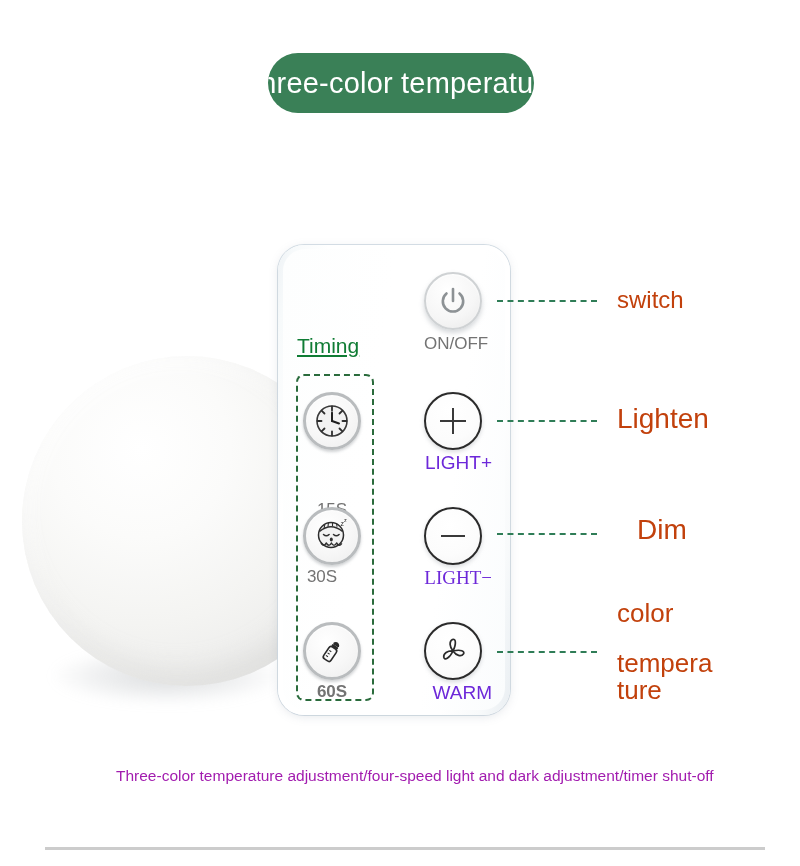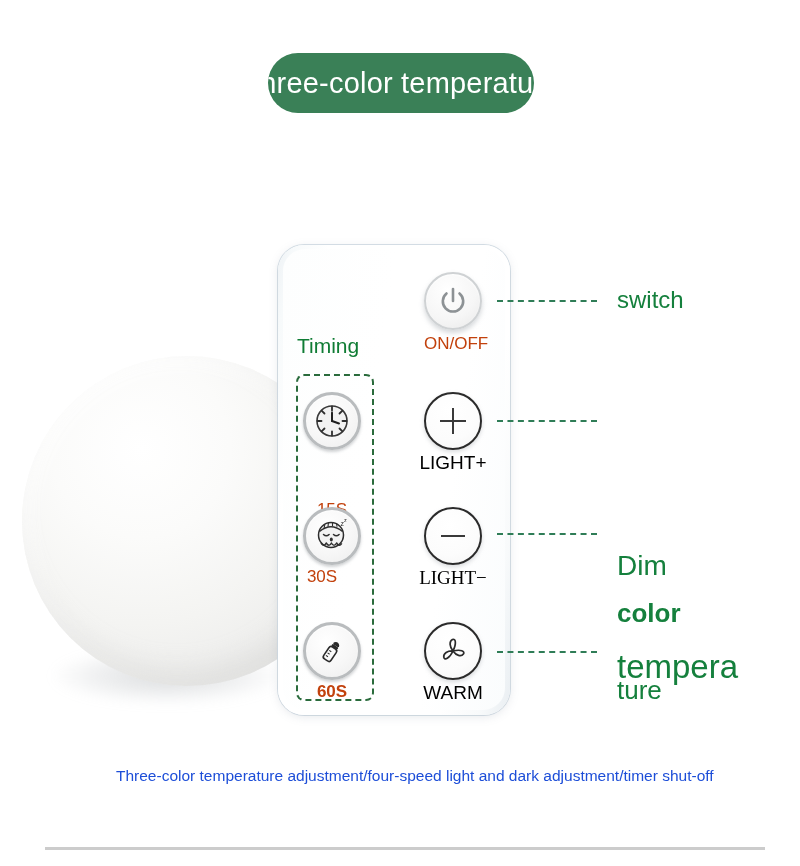--- a/index.html
+++ b/index.html
@@ -97,20 +97,21 @@
     border-radius: 22px;
     background: linear-gradient(98deg, #fdfefe 0%, #ffffff 40%, #ffffff 70%, #fafcfd 100%);
   }
 
   .timing-label {
     position: absolute;
     left: 297px;
     top: 334px;
     color: #0f7c34;
     font-size: 21px;
+    text-decoration: underline;
   }
 
   
   .timing-box {
     position: absolute;
     left: 296px;
     top: 374px;
     width: 78px;
     height: 327px;
     border: 2px dashed #2a6b3c;
@@ -146,45 +147,46 @@
     background: radial-gradient(circle at 40% 30%, #ffffff 0%, #f6f6f6 58%, #e8e8e8 100%);
     border: 2px solid #cfd2d4;
     box-shadow: 0 3px 5px rgba(150,158,165,.40),
                 inset 0 1px 2px rgba(255,255,255,.95);
   }
   .btn-cap {
     position: absolute;
     width: 100%;
     text-align: center;
     font-size: 17px;
-    color: #c2410c;
+    color: #737373;
   }
   .btn-cap-dark {
-    color: #000000;
+    color: #6d28d9;
     font-size: 19px;
+    text-align: right;
   }
 
   .lead {
     position: absolute;
     height: 0;
     border-top: 2px dashed #2f7d57;
   }
 
   .callout {
     position: absolute;
-    color: #15803d;
+    color: #c2410c;
     line-height: 1.18;
   }
 
   .caption {
     position: absolute;
     left: 116px;
     top: 766px;
     width: 600px;
-    color: #1d4ed8;
+    color: #a21caf;
     font-size: 15.5px;
     line-height: 1.28;
   }
 
   .divider {
     position: absolute;
     left: 45px;
     top: 847px;
     width: 720px;
     height: 3px;
@@ -315,24 +317,25 @@
   </div>
   <div class="btn-cap btn-cap-dark" style="left:414px; top:682px; width:78px;">WARM</div>
 
   <div class="lead" style="left:497px; top:300px; width:100px;"></div>
   <div class="lead" style="left:497px; top:420px; width:100px;"></div>
   <div class="lead" style="left:497px; top:533px; width:100px;"></div>
   <div class="lead" style="left:497px; top:651px; width:100px;"></div>
 
   <div class="callout" style="left:617px; top:286px; font-size:24px;">switch</div>
 
-
-  <div class="callout" style="left:617px; top:513px; font-size:28px;margin-top:36px;">Dim</div>
-
-  <div class="callout" style="left:617px; top:598px; font-size:26px;font-weight:bold;">color</div>
-  <div class="callout" style="left:617px; top:648px; font-size:33px;">tempera</div>
+  <div class="callout" style="left:617px; top:402px; font-size:28px;">Lighten</div>
+
+  <div class="callout" style="left:637px; top:513px; font-size:28px;">Dim</div>
+
+  <div class="callout" style="left:617px; top:598px; font-size:26px;">color</div>
+  <div class="callout" style="left:617px; top:648px; font-size:26px;">tempera</div>
   <div class="callout" style="left:617px; top:675px; font-size:26px;">ture</div>
 
   <div class="caption">Three-color temperature adjustment/four-speed light and dark adjustment/timer shut-off</div>
 
   <div class="divider"></div>
 
 </div>
 
 </body></html>

